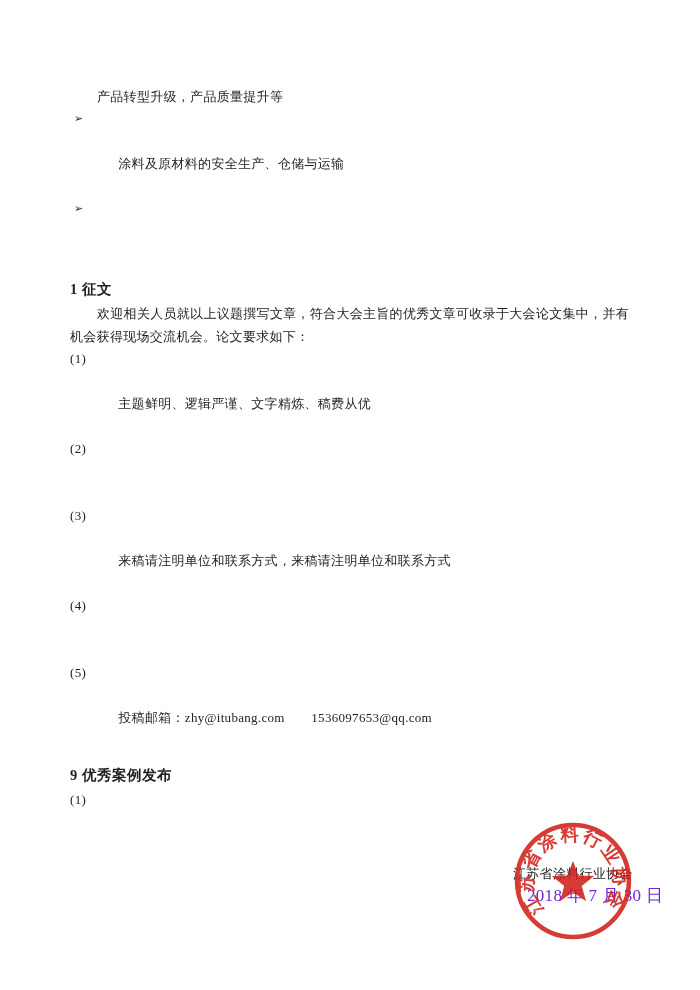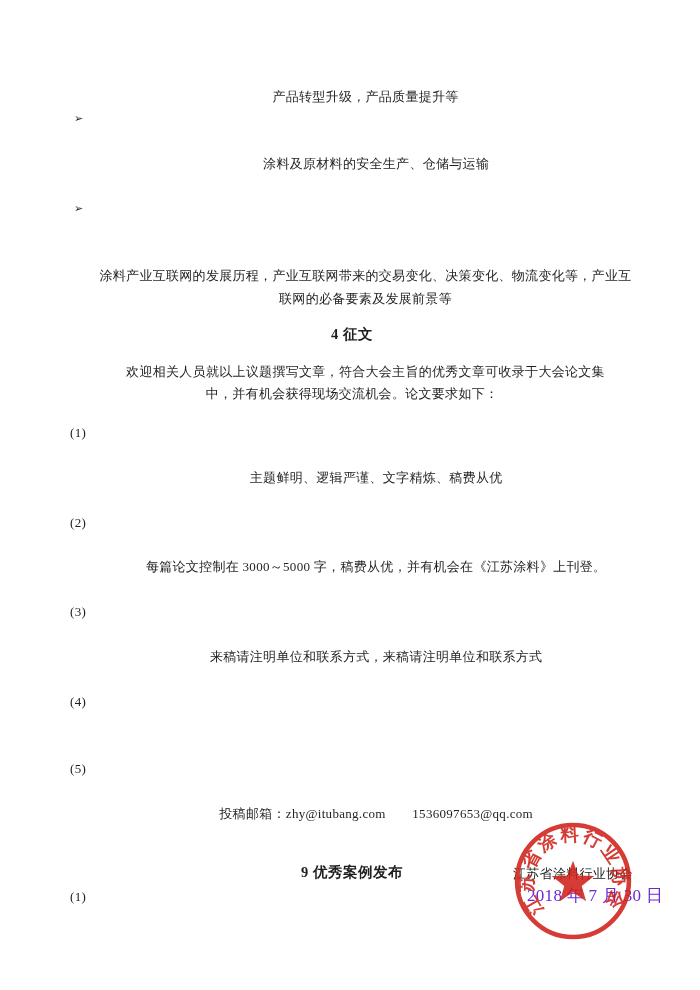--- a/index.html
+++ b/index.html
@@ -9,40 +9,39 @@
     position: relative;
     overflow: hidden;
     font-family: "Liberation Serif", "DejaVu Serif", serif;
     color: #1f1f1f;
   }
   .page {
     position: absolute; left: 0; top: 0;
     width: 700px; height: 990px;
     box-sizing: border-box;
     padding: 86px 66px 0 70px;
-    text-align: center;
   }
   .row {
     font-size: 13px;
     line-height: 22.4px;
     letter-spacing: 0.3px;
     white-space: pre-wrap;
   }
   .indent { padding-left: 27px; }
   .bullet { position: relative; padding-left: 27px; }
   .marker {
     position: absolute; left: 4px; top: 0;
     font-family: "DejaVu Sans", sans-serif;
     font-size: 11px; line-height: 22.4px;
   }
   .num-item { position: relative; padding-left: 27px; }
   .num-item .num { position: absolute; left: 0; top: 0; }
   .para {
     font-size: 13px; line-height: 22.4px; letter-spacing: 0.3px;
-    margin: 16px; text-indent: 27px; white-space: pre-wrap;
+    margin: 0; text-indent: 27px; white-space: pre-wrap;
   }
   .heading {
     font-size: 14.5px; font-weight: bold;
     line-height: 22px; letter-spacing: 0.5px;
     margin: 13px 0 3px 0;
   }
   
   .sig-org {
     position: absolute; left: 513px; top: 866px;
     font-size: 13px; line-height: 16px; letter-spacing: 0.3px;
@@ -71,33 +70,31 @@
 
   <div>
     <div class="row indent">产品转型升级，产品质量提升等</div>
     <div class="row bullet">
       <span class="marker">➢</span>
       <span>涂料及原材料的安全生产、仓储与运输</span>
     </div>
     <div class="row bullet">
       <span class="marker">➢</span>
     </div>
-    <div class="row indent">涂料产业互联网的发展历程，产业互联网带来的交易变化、决策变化、物流变化等，产业互联网的必备要素及发展前景等</div>
   </div>
 
-  <div class="heading">4 征文</div>
+  <div class="heading">1 征文</div>
   <p class="para">欢迎相关人员就以上议题撰写文章，符合大会主旨的优秀文章可收录于大会论文集中，并有机会获得现场交流机会。论文要求如下：</p>
   <div>
     <div class="row num-item">
       <span class="num">(1)</span>
       <span>主题鲜明、逻辑严谨、文字精炼、稿费从优</span>
     </div>
     <div class="row num-item">
       <span class="num">(2)</span>
-      <span>每篇论文控制在 3000～5000 字，稿费从优，并有机会在《江苏涂料》上刊登。</span>
     </div>
     <div class="row num-item">
       <span class="num">(3)</span>
       <span>来稿请注明单位和联系方式，来稿请注明单位和联系方式</span>
     </div>
     <div class="row num-item">
       <span class="num">(4)</span>
     </div>
     <div class="row num-item">
       <span class="num">(5)</span>

